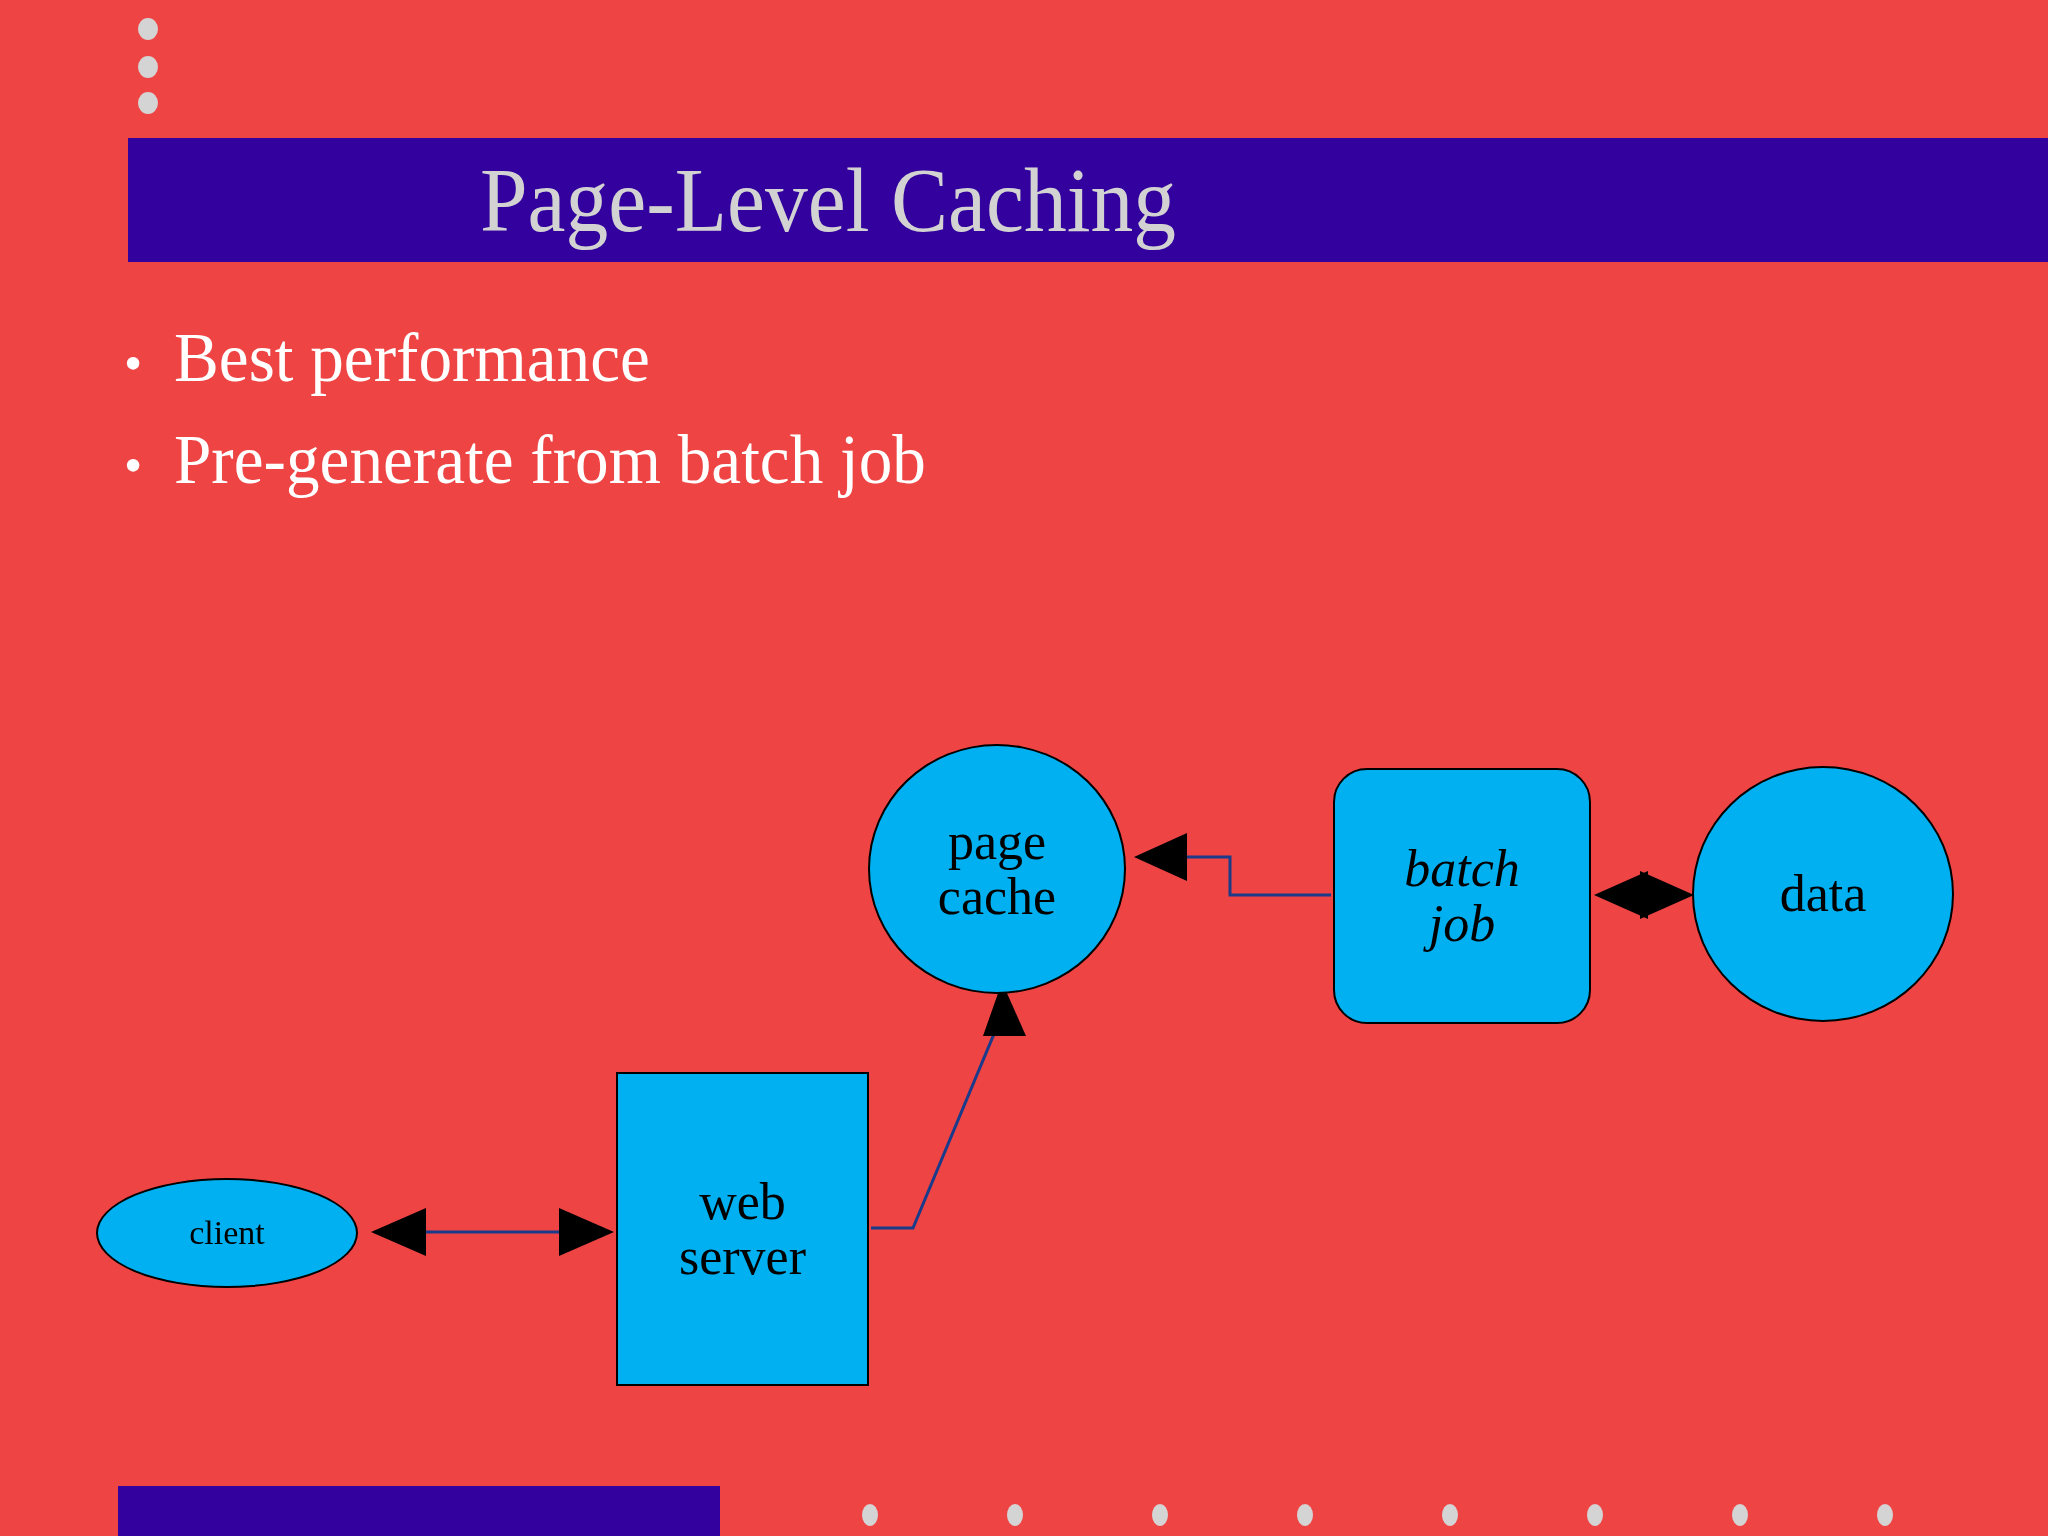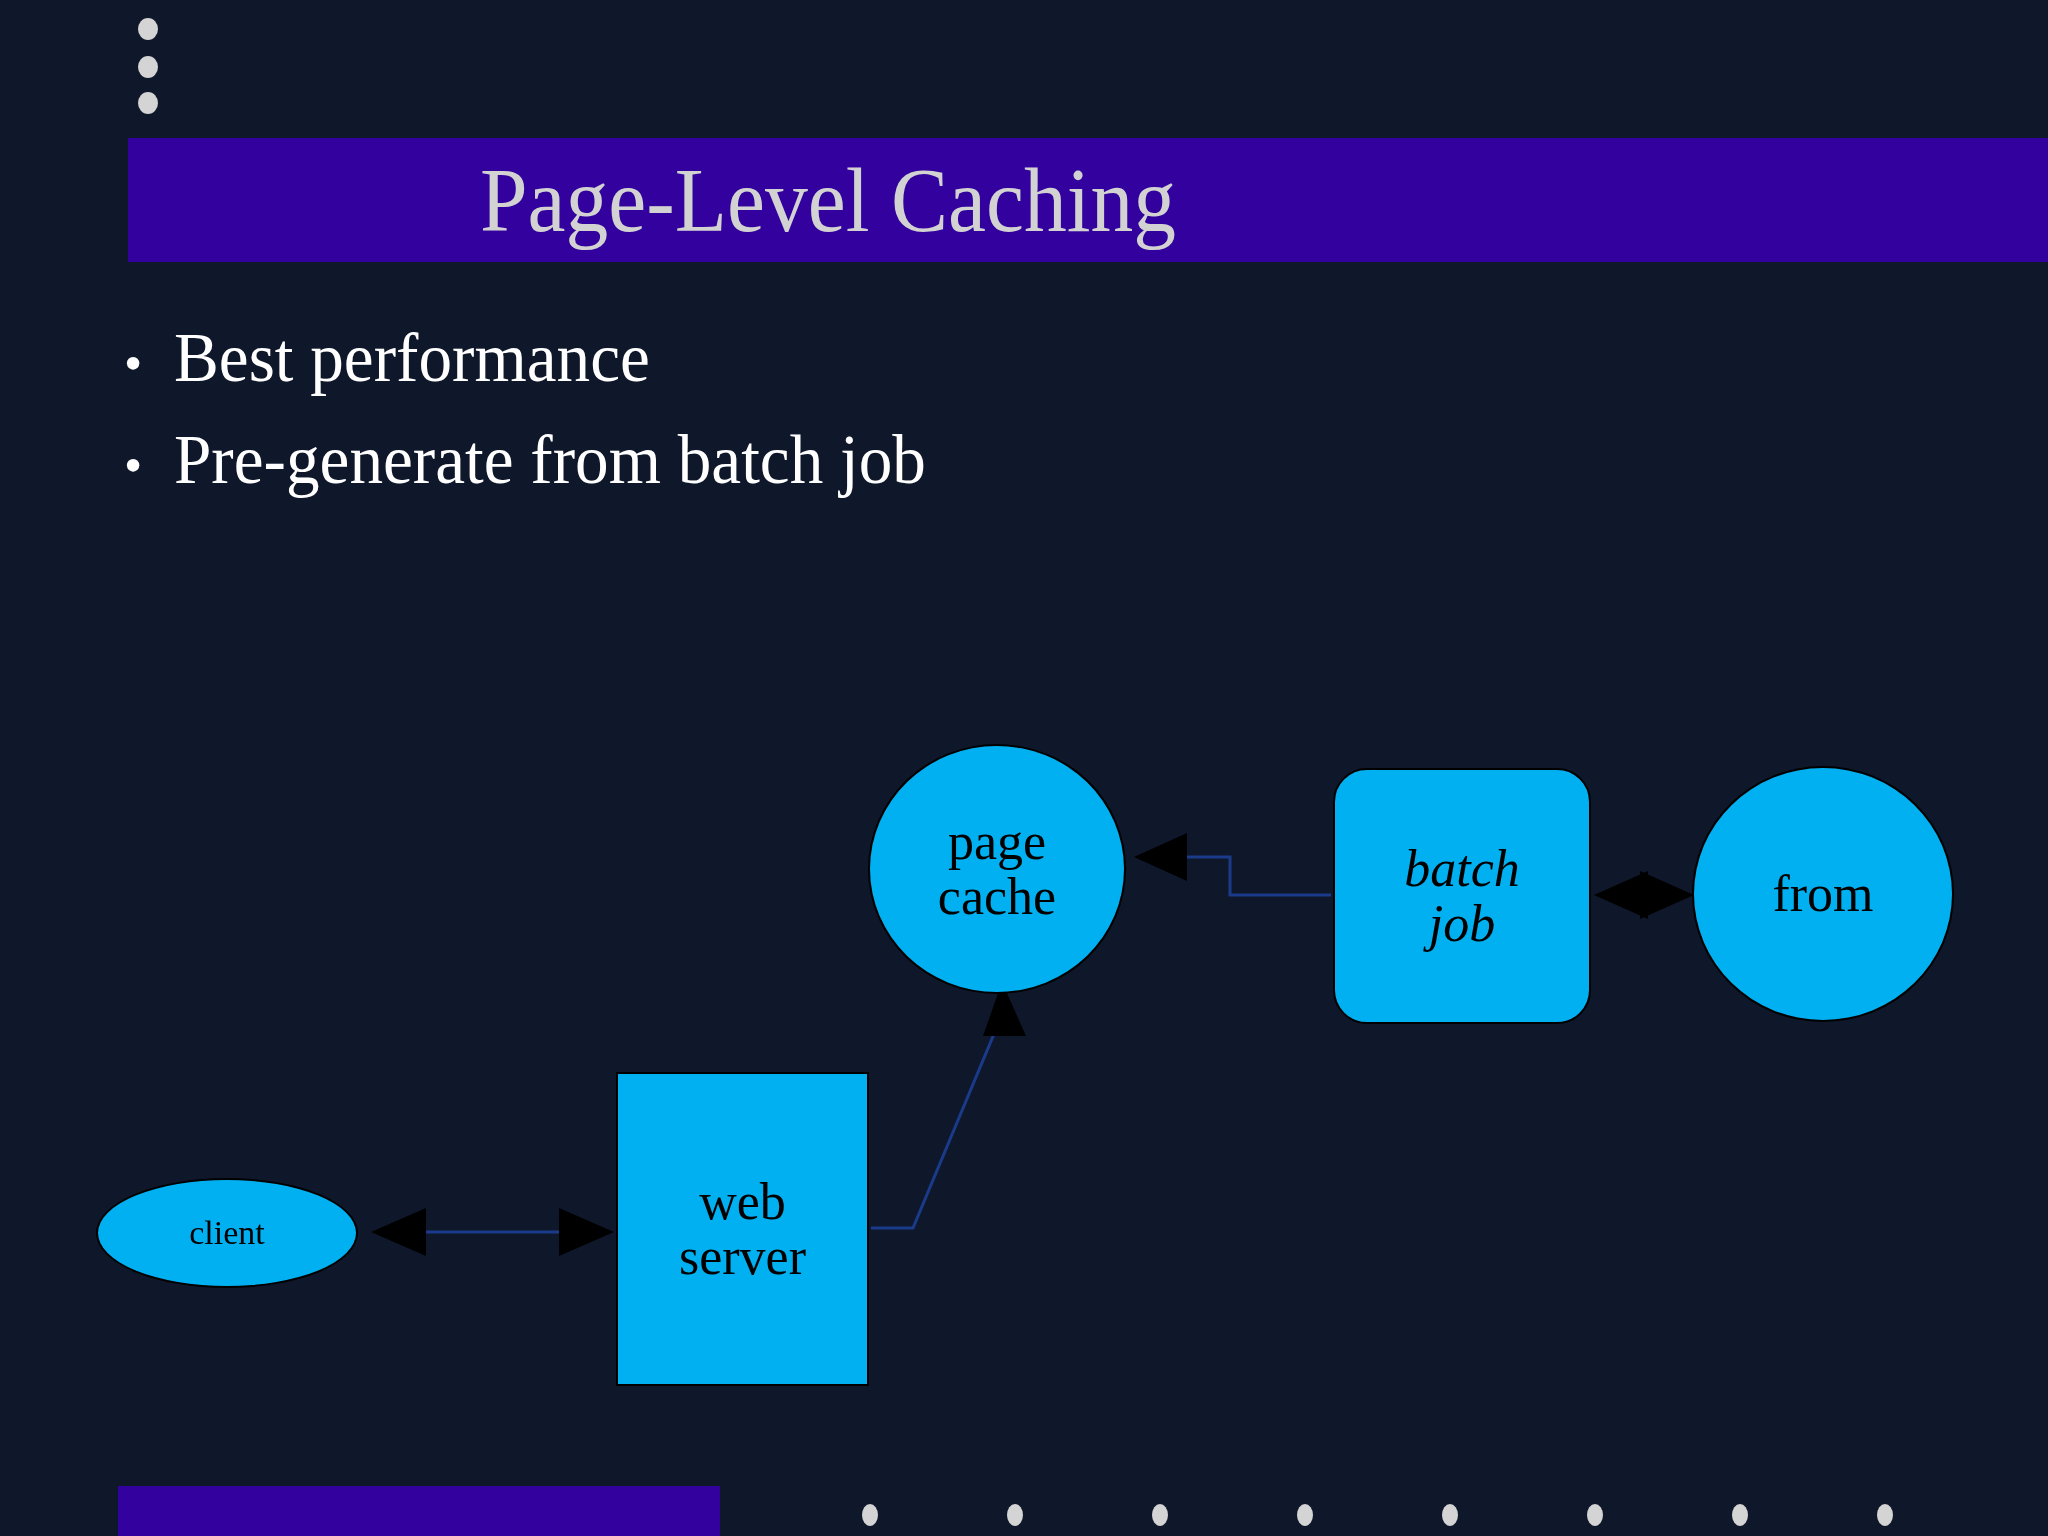--- a/index.html
+++ b/index.html
@@ -5,21 +5,21 @@
   html, body {
     margin: 0;
     padding: 0;
     background: #0a0a0a;
   }
   #slide {
     position: relative;
     width: 2048px;
     height: 1536px;
     overflow: hidden;
-    background: #0f172a;
+    background: #ef4444;
     font-family: "Liberation Serif", "DejaVu Serif", serif;
   }
 
   
   .deco-dot {
     position: absolute;
     width: 20px;
     height: 22px;
     border-radius: 50%;
     background: #d4d4d4;
@@ -213,21 +213,21 @@
       <span style="white-space:pre-line">page
 cache</span>
     </div>
 
     <div id="node-batch-job" class="node node-round">
       <span style="white-space:pre-line">batch
 job</span>
     </div>
 
     <div id="node-data" class="node node-circle">
-      <span style="white-space:pre-line">from</span>
+      <span style="white-space:pre-line">data</span>
     </div>
 
     <div id="node-web-server" class="node node-rect">
       <span style="white-space:pre-line">web
 server</span>
     </div>
 
     <div id="node-client" class="node node-ellipse">
       <span style="white-space:pre-line">client</span>
     </div>

